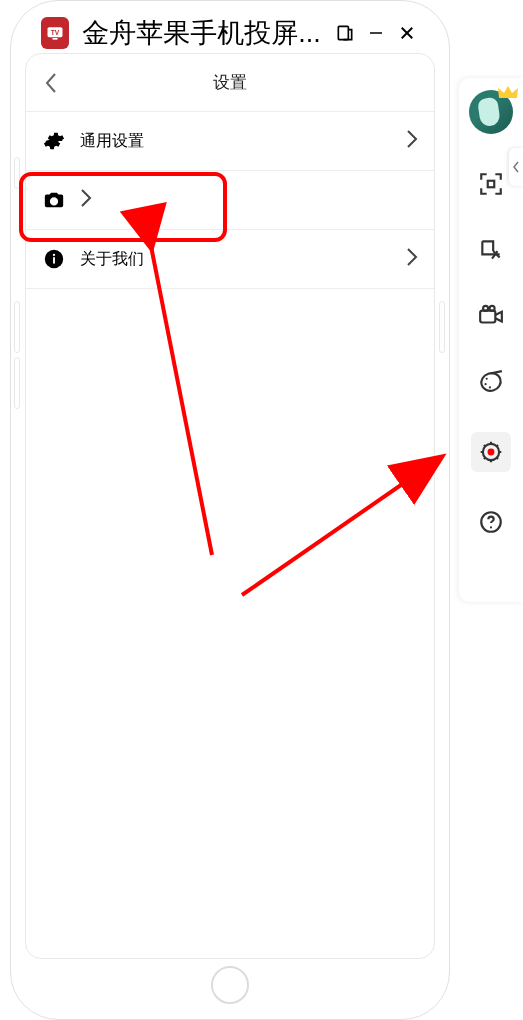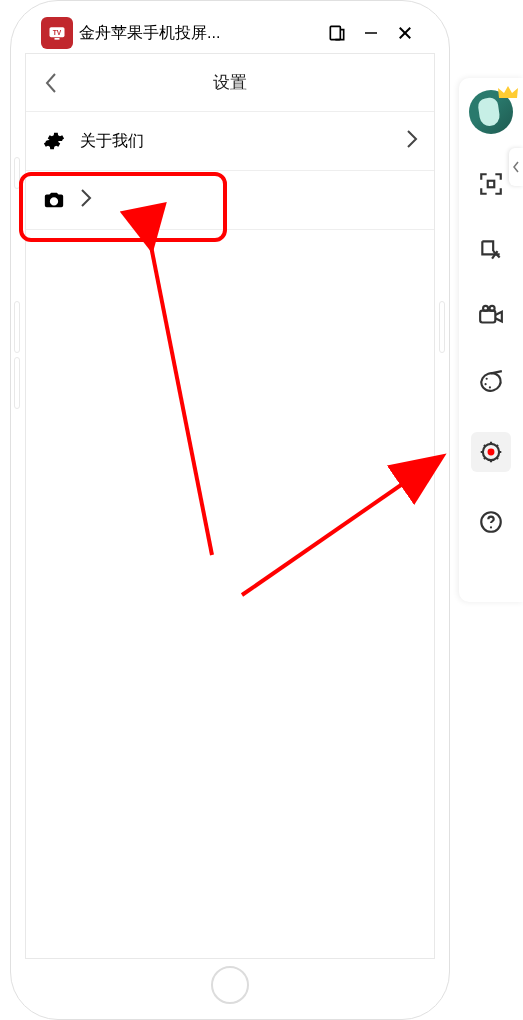--- a/index.html
+++ b/index.html
@@ -23,21 +23,21 @@
     border-radius: 48px;
     background: #ffffff;
   }
   .phone-inner {
     position: absolute;
     left: 14px;
     top: 52px;
     right: 14px;
     bottom: 60px;
     border: 1px solid #e8e8e8;
-    border-radius: 0;
+    border-radius: 16px;
     background: #ffffff;
     overflow: hidden;
   }
   .home-btn {
     position: absolute;
     bottom: 15px;
     left: 50%;
     transform: translateX(-50%);
     width: 38px;
     height: 38px;
@@ -63,23 +63,24 @@
     gap: 6px;
   }
   .app-icon {
     width: 32px;
     height: 32px;
     background: #c1272d;
     border-radius: 6px;
     display:flex; align-items:center; justify-content:center;
   }
   .app-title {
-    font-size: 16px;
+    font-size: 27px;
     color: #000;
     flex: 0 0 auto;
+    margin-left: 7px;
   }
   .titlebar-spacer { flex: 1; }
   .title-icon {
     width: 28px;
     height: 28px;
     display:flex; align-items:center; justify-content:center;
     color:#000;
   }
 
   
@@ -254,21 +255,21 @@
       </div>
       <div class="settings-title">设置</div>
     </div>
 
     <div class="row">
       <div class="row-icon">
         <svg width="22" height="22" viewBox="0 0 24 24">
             <path fill="currentColor" d="M12 8a4 4 0 100 8 4 4 0 000-8zm9 4a7.9 7.9 0 00-.1-1.2l2.1-1.6-2-3.4-2.5 1a8 8 0 00-2-1.2l-.4-2.6h-4l-.4 2.6a8 8 0 00-2 1.2l-2.5-1-2 3.4 2.1 1.6A7.9 7.9 0 003 12c0 .4 0 .8.1 1.2L1 14.8l2 3.4 2.5-1c.6.5 1.3.9 2 1.2l.4 2.6h4l.4-2.6c.7-.3 1.4-.7 2-1.2l2.5 1 2-3.4-2.1-1.6c.1-.4.1-.8.1-1.2z"></path>
           </svg>
       </div>
-      <div class="row-label">关于我们</div>
+      <div class="row-label">通用设置</div>
       <div class="row-chevron">
         <svg width="12" height="20" viewBox="0 0 12 20">
             <polyline points="2,2 10,10 2,18" fill="none" stroke="currentColor" stroke-width="2"></polyline>
           </svg>
       </div>
     </div>
 
     <div class="row">
       <div class="row-icon">
         <svg width="22" height="22" viewBox="0 0 24 24">
@@ -276,20 +277,35 @@
             <circle cx="12" cy="13.5" r="2.5" fill="#fff"></circle>
           </svg>
       </div>
       <div class="row-chevron">
         <svg width="12" height="20" viewBox="0 0 12 20">
             <polyline points="2,2 10,10 2,18" fill="none" stroke="currentColor" stroke-width="2"></polyline>
           </svg>
       </div>
     </div>
 
+    <div class="row">
+      <div class="row-icon">
+        <svg width="22" height="22" viewBox="0 0 24 24">
+            <circle cx="12" cy="12" r="10" fill="currentColor"></circle>
+            <rect x="11" y="10" width="2" height="7" fill="#fff"></rect>
+            <circle cx="12" cy="7.5" r="1.3" fill="#fff"></circle>
+          </svg>
+      </div>
+      <div class="row-label">关于我们</div>
+      <div class="row-chevron">
+        <svg width="12" height="20" viewBox="0 0 12 20">
+            <polyline points="2,2 10,10 2,18" fill="none" stroke="currentColor" stroke-width="2"></polyline>
+          </svg>
+      </div>
+    </div>
 
   </div>
 
   <div class="highlight-box"></div>
 
   <div class="home-btn"></div>
 </div>
 
 <div class="sidebar">
 

